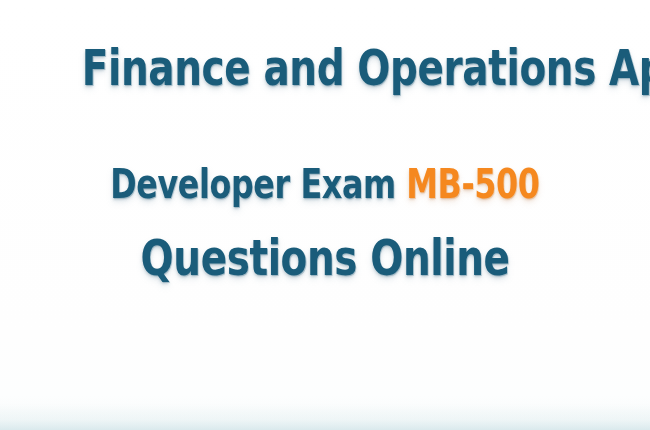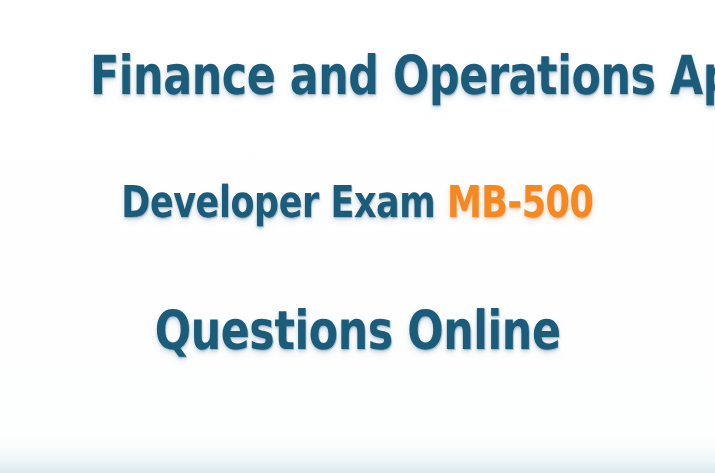--- a/index.html
+++ b/index.html
@@ -74,21 +74,21 @@
     display: inline-block;
     transform-origin: center center;
   }
 
   #line-1 { font-size: 49px; height: 70px; }
   #line-1 > .squeeze { transform: scaleX(0.795); }
 
   #line-2 { font-size: 40px; height: 70px; margin-top: 50px; }
   #line-2 > .squeeze { transform: scaleX(0.795); }
 
-  #line-3 { font-size: 49px; height: 70px; margin-top: 42px; }
+  #line-3 { font-size: 49px; height: 70px; }
   #line-3 > .squeeze { transform: scaleX(0.795); }
 
   .accent-orange {
     color: #f5881f;
     text-shadow:
       0 2px 3px rgba(200,150,110,0.34),
       0 4px 7px rgba(215,175,140,0.22),
       1px 1px 0 rgba(227,125,28,0.28);
   }
 </style>

